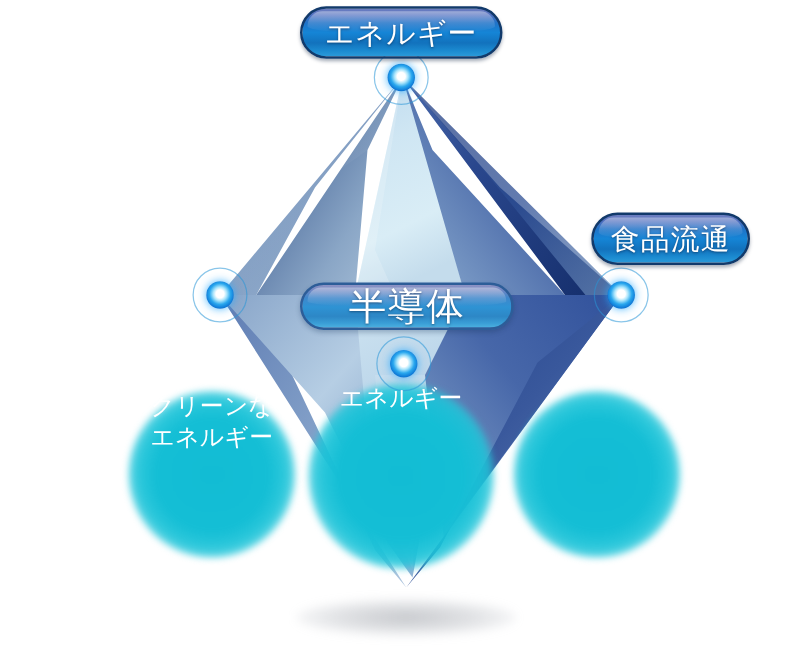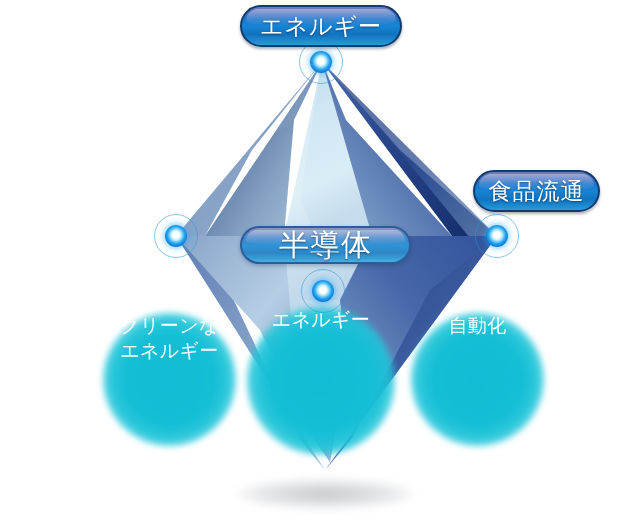--- a/index.html
+++ b/index.html
@@ -315,21 +315,20 @@
   <div class="blob" id="blob-supply">
     <div class="blob-bg"></div>
     <div class="blob-label">
       <div>エネルギー</div>
     </div>
   </div>
 
   <div class="blob" id="blob-saving">
     <div class="blob-bg"></div>
     <div class="blob-label">
-      <div>自動化</div>
     </div>
   </div>
 
   <div class="marker" id="marker-energy">
     <div class="ring"></div>
     <div class="dot"></div>
   </div>
   <div class="marker" id="marker-industry">
     <div class="ring"></div>
     <div class="dot"></div>

